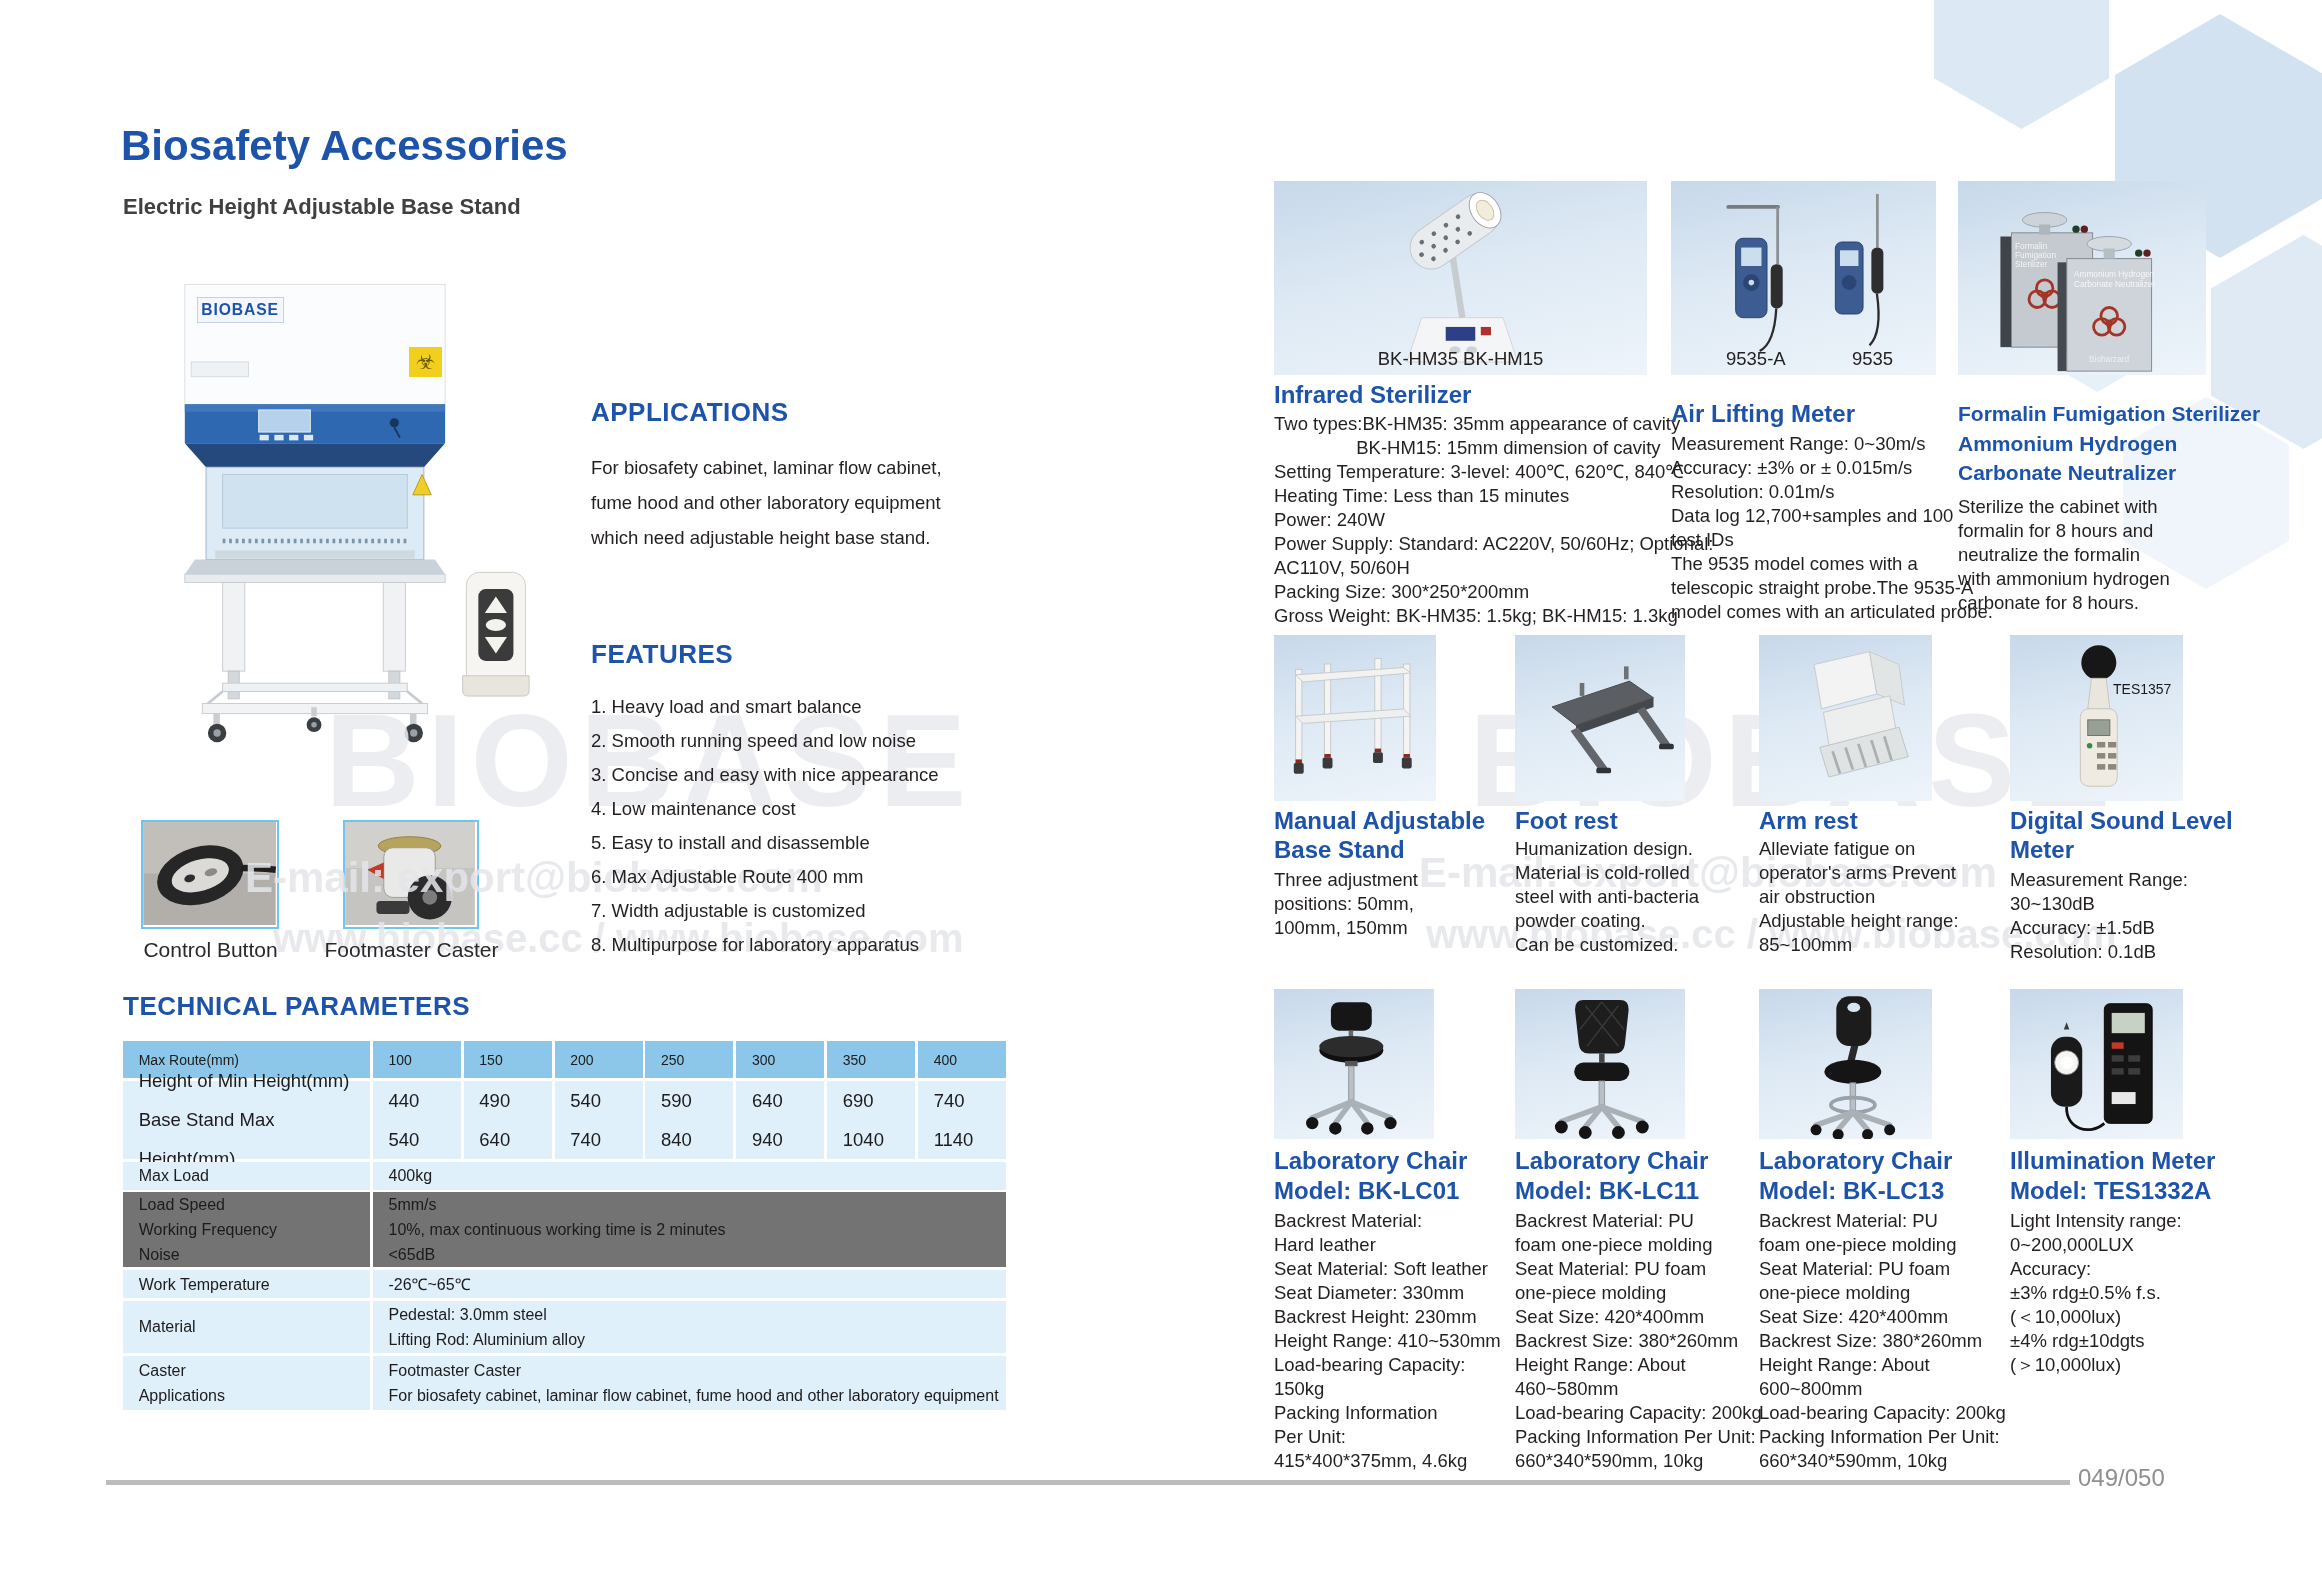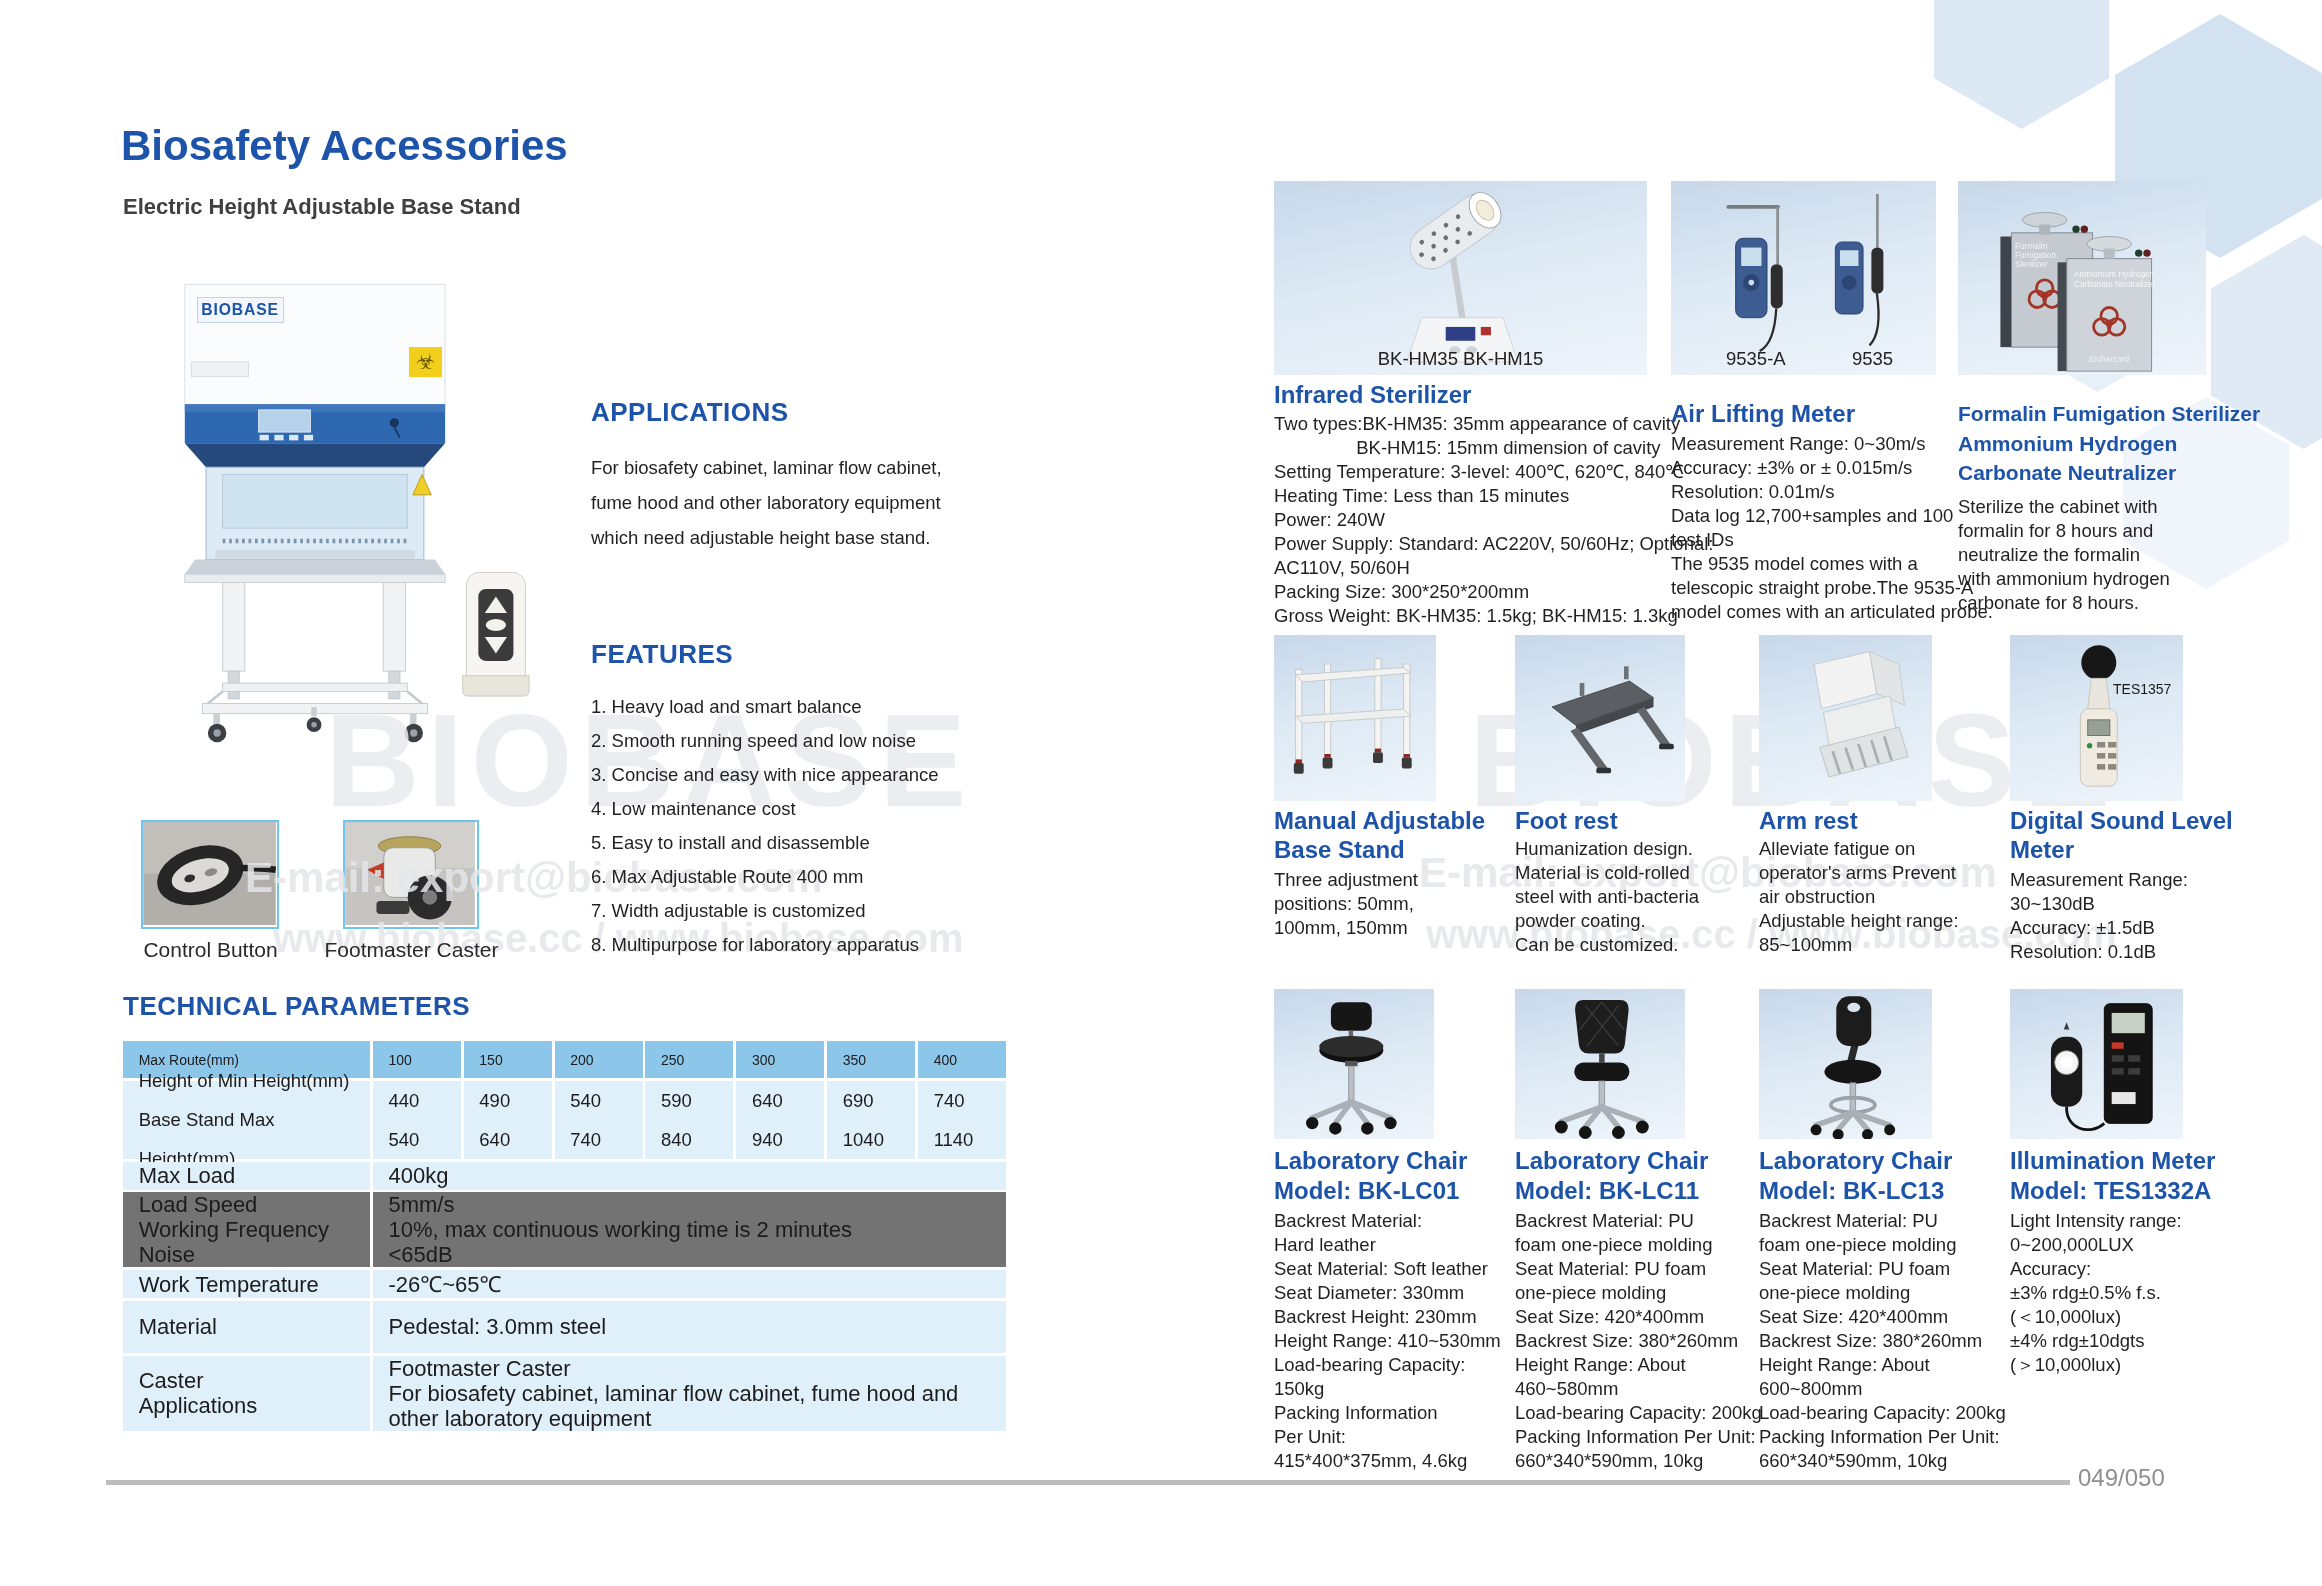--- a/index.html
+++ b/index.html
@@ -25,21 +25,21 @@
   .thumb-label{position:absolute;z-index:3;font-size:21px;font-weight:400;color:#2a282a;text-align:center;}
   
   .ttable{position:absolute;left:123px;top:1041px;width:883px;z-index:3;display:flex;flex-direction:column;gap:2.8px;}
   .t-grid{display:grid;grid-template-columns:247px repeat(7,1fr);gap:2.8px;}
   .cell{padding-left:15.7px;display:flex;flex-direction:column;justify-content:center;}
   .t-head .cell{background:#8cc7e9;height:37px;font-size:14px;font-weight:500;color:#1d1b1c;}
   .t-matrix .cell{background:#dff0fa;height:78px;font-size:18.5px;color:#1d1b1c;}
   .t-matrix .cell div{line-height:39px;}
   .g-light .cell{background:#dff0fa;}
   .g-dark .cell{background:#737373;}
-  .t-group .cell{font-size:22px;color:#1d1b1c;}
+  .t-group .cell{font-size:16px;color:#1d1b1c;}
   .t-group .cell div{line-height:25px;}
   .g-1{height:28px;} .g-2{height:75px;} .g-3{height:28px;} .g-4{height:52px;} .g-5{height:52px;} .g-6{height:54px;}
   .t-group .cell{height:100%;box-sizing:border-box;}
   .t-group{display:grid;grid-template-columns:247px 1fr;gap:2.8px;}
   
   .card{position:absolute;z-index:3;}
   .img-box{position:relative;background:linear-gradient(168deg,#c7d8ea 0%,#dde9f4 45%,#eef4fa 100%);z-index:1;}
   .img-box svg{display:block;}
   .img-caption{position:absolute;left:0;right:0;bottom:5.5px;text-align:center;font-size:18.5px;color:#242122;}
   .img-caption-abs{position:absolute;bottom:5.5px;font-size:18.5px;color:#242122;}
@@ -261,20 +261,21 @@
       <div class="cell">
           <div>-26℃~65℃</div>
         </div>
     </div>
     <div class="t-group g-light g-4">
       <div class="cell">
           <div>Material</div>
         </div>
       <div class="cell">
           <div>Pedestal: 3.0mm steel</div>
+          <div>Lifting Rod: Aluminium alloy</div>
         </div>
     </div>
     <div class="t-group g-light g-6">
       <div class="cell">
           <div>Caster</div>
           <div>Applications</div>
         </div>
       <div class="cell">
           <div>Footmaster Caster</div>
           <div>For biosafety cabinet, laminar flow cabinet, fume hood and other laboratory equipment</div>

